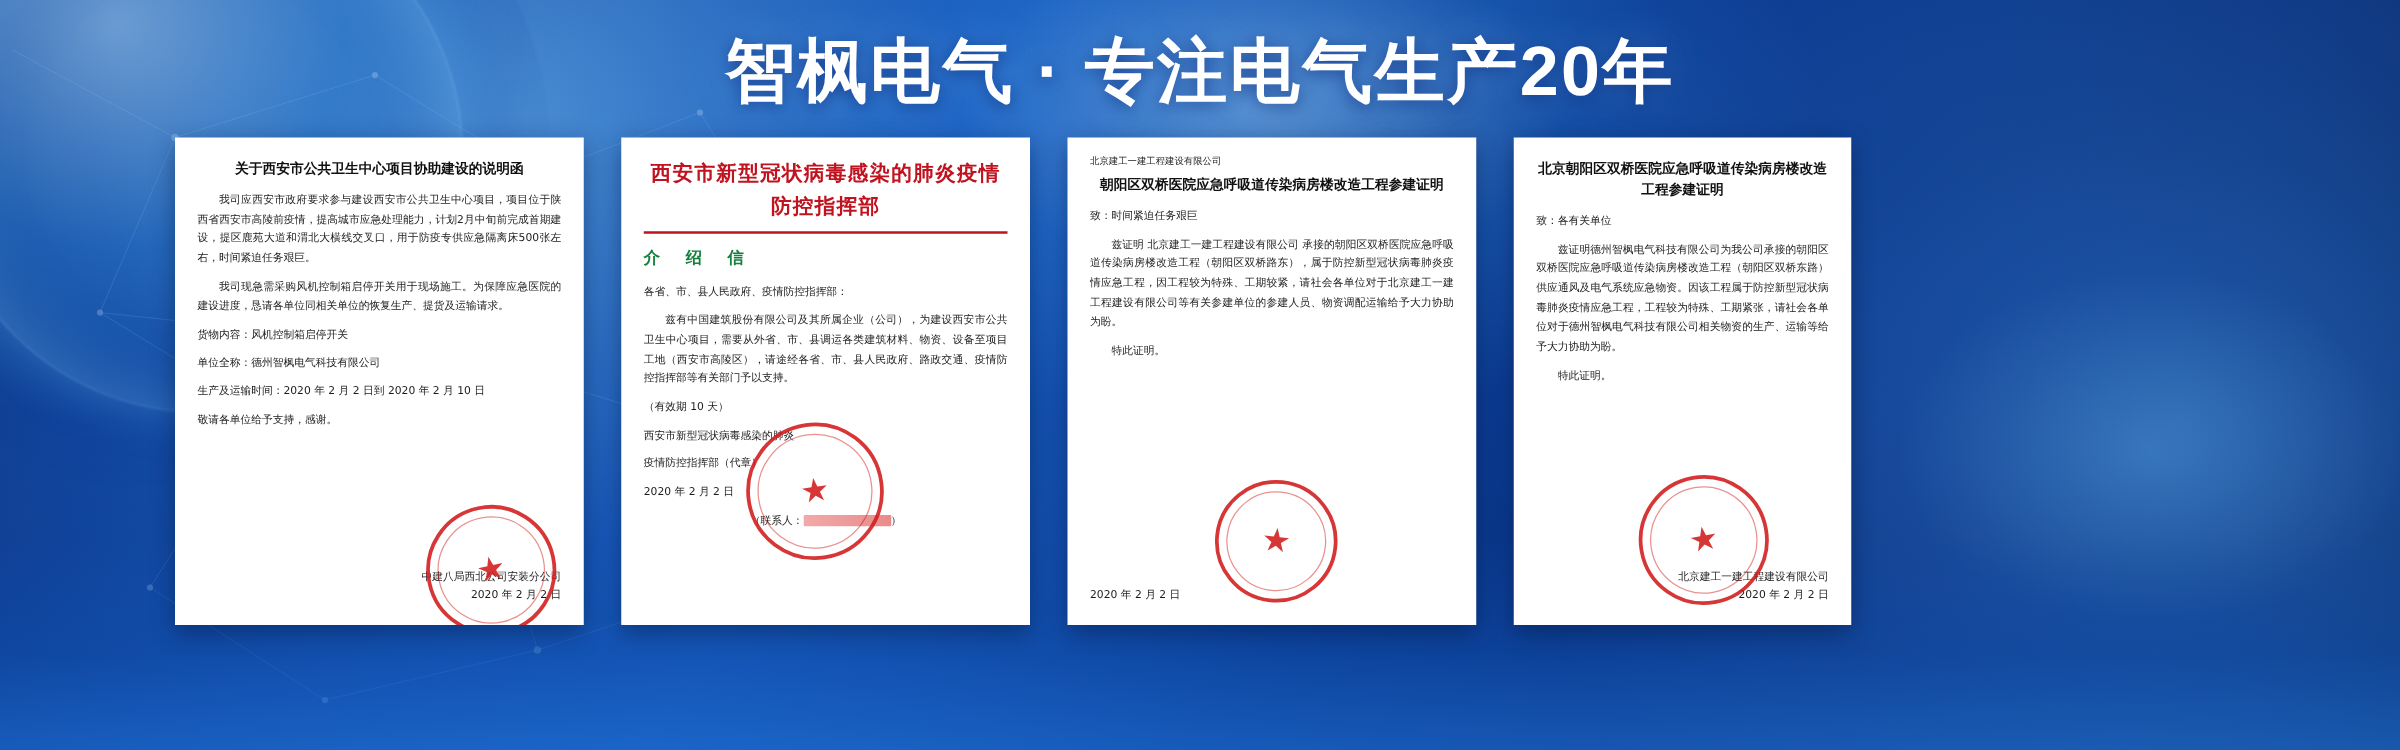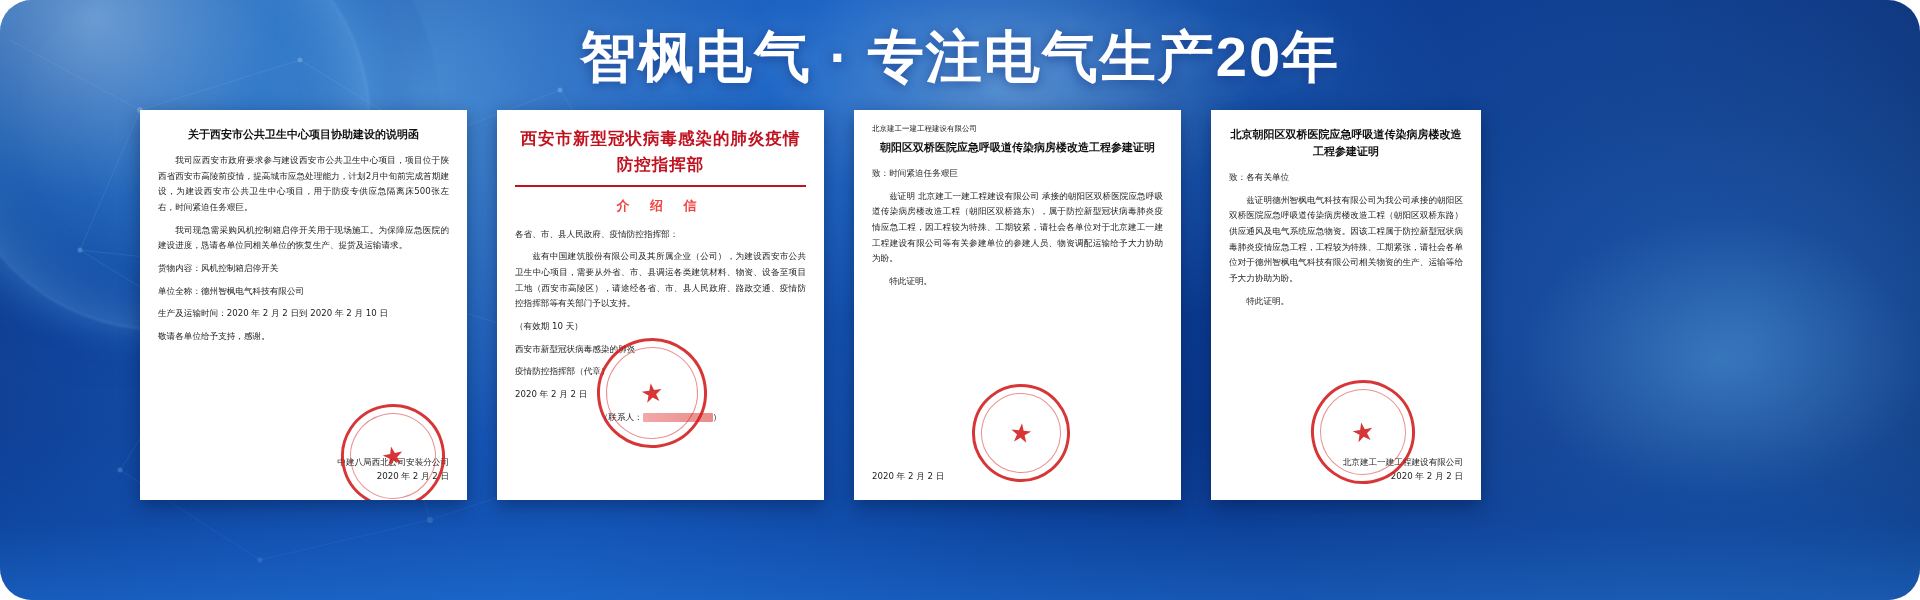--- a/index.html
+++ b/index.html
@@ -13,21 +13,20 @@
   }
   .banner {
     position: relative;
     width: 1920px;
     height: 600px;
     background:
       radial-gradient(circle at 420px 90px, rgba(120,200,255,0.55) 0%, rgba(40,120,220,0.25) 22%, rgba(0,0,0,0) 46%),
       radial-gradient(circle at 1750px 330px, rgba(60,150,240,0.40) 0%, rgba(10,50,140,0.15) 30%, rgba(0,0,0,0) 55%),
       linear-gradient(120deg, #0a2f7a 0%, #0d3f97 18%, #1352b4 38%, #0b3d93 60%, #0a2c74 80%, #072357 100%);
     overflow: hidden;
-    border-radius: 32px;
   }
   
   .globe {
     position: absolute;
     left: -120px;
     top: -160px;
     width: 560px;
     height: 560px;
     border-radius: 50%;
     background:
@@ -128,26 +127,25 @@
     letter-spacing: 1px;
     line-height: 1.6;
     margin-bottom: 6px;
   }
   .red-rule {
     height: 2px;
     background: #c1121f;
     margin: 4px 0 10px 0;
   }
   .doc-subtitle {
-    text-align: center;
     font-weight: bold;
     font-size: 13px;
     letter-spacing: 8px;
     margin: 6px 0 12px 0;
-    color: #ef4444;
+    color: #15803d;
   }
   .doc-body p {
     margin: 0 0 7px 0;
     font-size: 8.6px;
     line-height: 1.82;
     text-align: justify;
     color: #1c1c1c;
   }
   .doc-body p.indent { text-indent: 2em; }
   .doc-body p.center { text-align: center; text-indent: 0; }
@@ -234,21 +232,21 @@
   <div class="right-glow"></div>
   <div class="bottom-deck"></div>
 
   <div class="title">智枫电气 · 专注电气生产20年</div>
 
   <div class="docs">
 
     <div class="doc">
       <div class="doc-title">关于西安市公共卫生中心项目协助建设的说明函</div>
       <div class="doc-body">
-        <p class="indent">我司应西安市政府要求参与建设西安市公共卫生中心项目，项目位于陕西省西安市高陵前疫情，提高城市应急处理能力，计划2月中旬前完成首期建设，为建设西安市公共卫生中心项目，用于防疫专供应急隔离床500张左右，时间紧迫任务艰巨。</p>
+        <p class="indent">我司应西安市政府要求参与建设西安市公共卫生中心项目，项目位于陕西省西安市高陵前疫情，提高城市应急处理能力，计划2月中旬前完成首期建设，提区鹿苑大道和渭北大横线交叉口，用于防疫专供应急隔离床500张左右，时间紧迫任务艰巨。</p>
         <p class="indent">我司现急需采购风机控制箱启停开关用于现场施工。为保障应急医院的建设进度，恳请各单位同相关单位的恢复生产、提货及运输请求。</p>
         <p>货物内容：风机控制箱启停开关</p>
         <p>单位全称：德州智枫电气科技有限公司</p>
         <p>生产及运输时间：2020 年 2 月 2 日到 2020 年 2 月 10 日</p>
         <p>敬请各单位给予支持，感谢。</p>
       </div>
       <div class="doc-footer">
         <div>中建八局西北公司安装分公司</div>
         <div>2020 年 2 月 2 日</div>
       </div>

